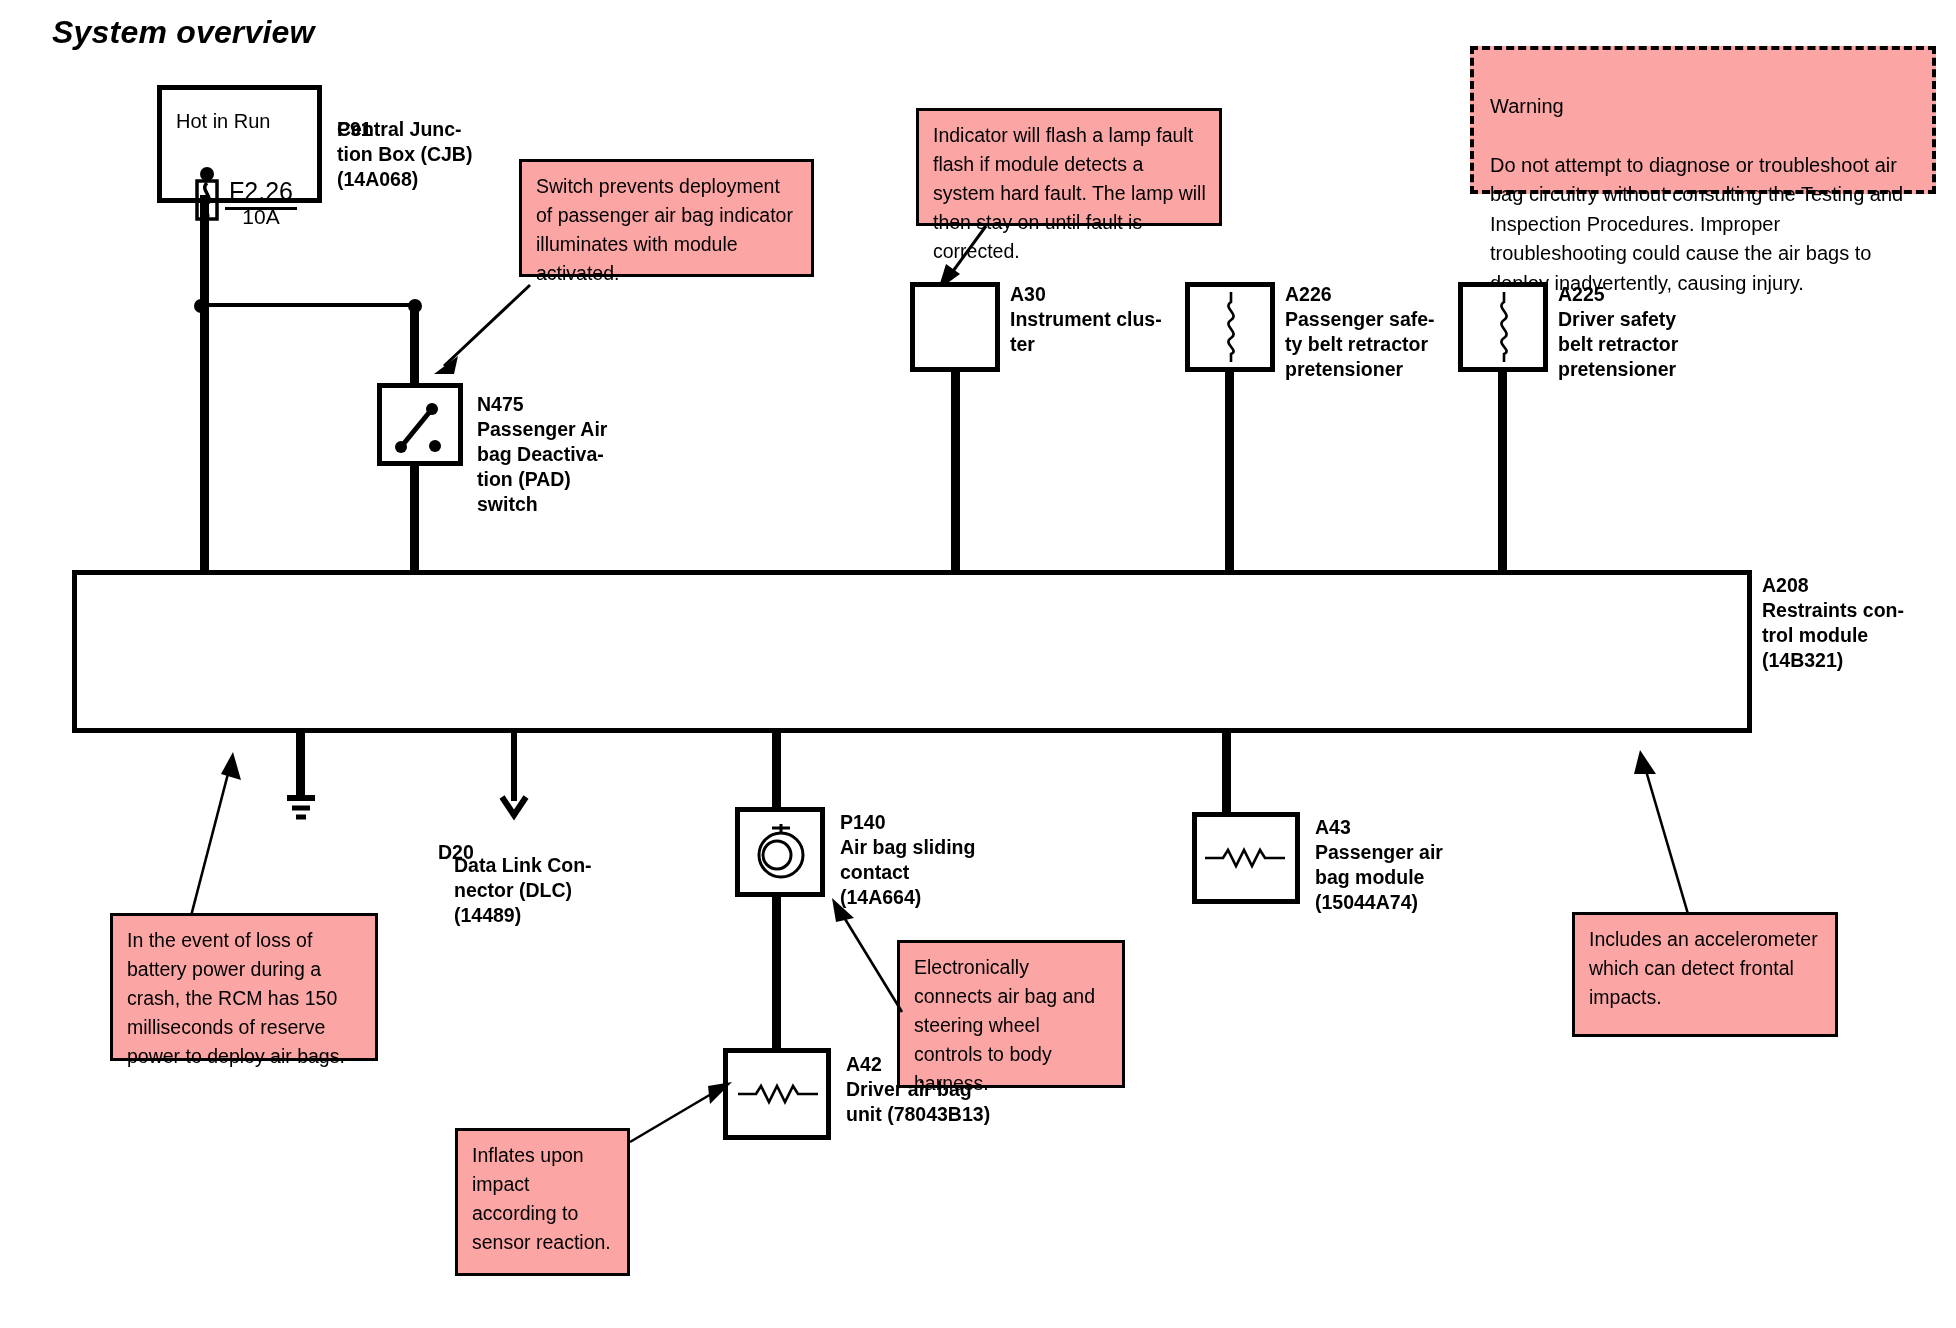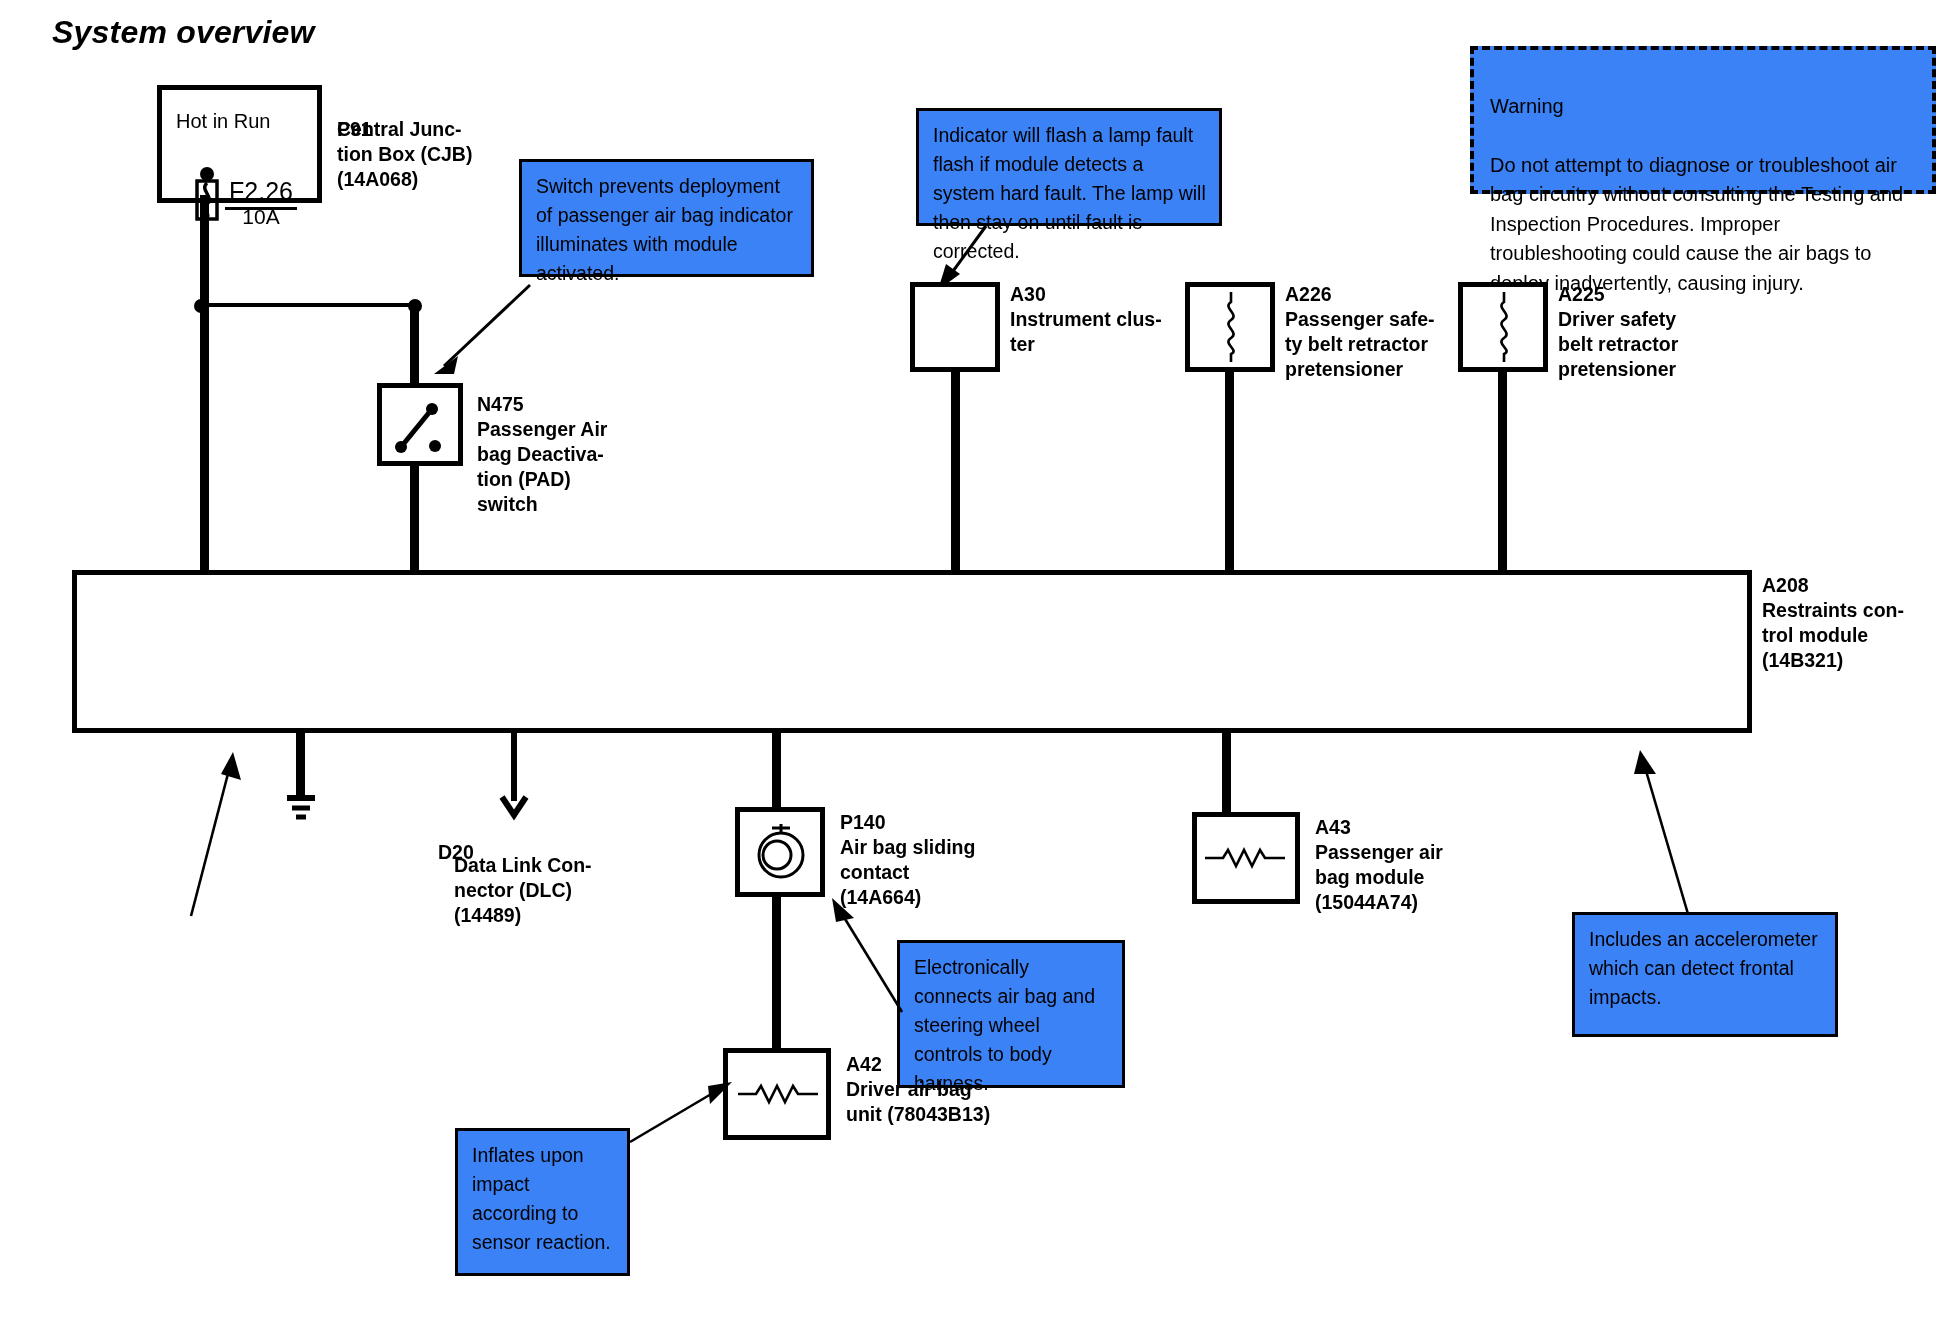--- a/index.html
+++ b/index.html
@@ -29,21 +29,21 @@
 
   .dot{background:#000;border-radius:50%;width:14px;height:14px;}
 
   
   .idlabel{
     font-size:19.5px;font-weight:bold;line-height:25px;white-space:pre-line;
   }
 
   
   .note{
-    border:3px solid #000;background:#3b82f6;box-sizing:border-box;
+    border:3px solid #000;background:#fca5a5;box-sizing:border-box;
     font-size:19.5px;line-height:29px;
     padding:10px 12px 8px 14px;white-space:pre-line;
   }
   .note.warn{
     border:4px dashed #000;
     font-size:20px;line-height:29.5px;padding:12px 14px 10px 16px;
   }
 
   
   .fusetxt{font-size:20px;}
@@ -164,20 +164,21 @@
 
   <div class="abs wire-v" style="left:296px;top:731px;height:66px;"></div>
   <div class="abs" style="left:282px;top:793px;">
     <svg width="38" height="34" viewBox="0 0 38 34">
       <path d="M5 5 L33 5" class="stroke" stroke-width="6"></path>
       <path d="M10 15 L28 15" class="stroke" stroke-width="5"></path>
       <path d="M14 24 L24 24" class="stroke" stroke-width="5"></path>
     </svg>
   </div>
 
+  <div class="abs note" style="left:110px;top:913px;width:268px;height:148px;">In the event of loss of battery power during a crash, the RCM has 150 milliseconds of reserve power to deploy air bags.</div>
   <svg class="abs" style="left:185px;top:730px;" width="80" height="190">
     <path d="M45 36 L 6 186" class="stroke" stroke-width="2.6"></path>
     <path d="M48 22 L 56 50 L 36 44 Z" fill="#000"></path>
   </svg>
 
   <div class="abs wire-v-thin" style="left:511px;top:731px;height:70px;"></div>
   <div class="abs" style="left:498px;top:795px;">
     <svg width="32" height="26" viewBox="0 0 32 26">
       <path d="M4 2 L16 20 L28 2" class="stroke" stroke-width="6"></path>
     </svg>

